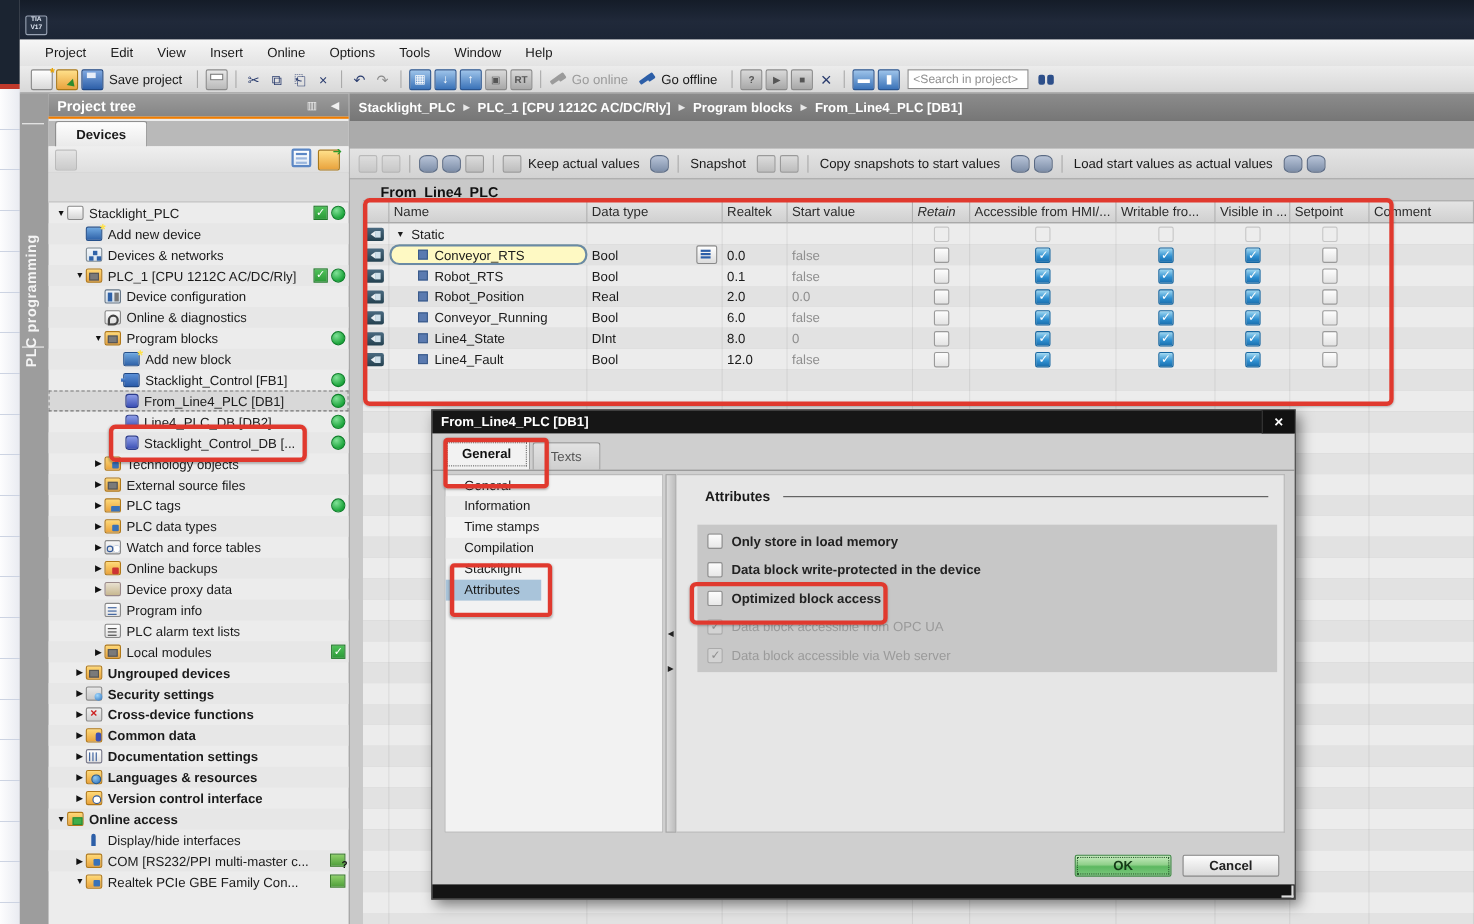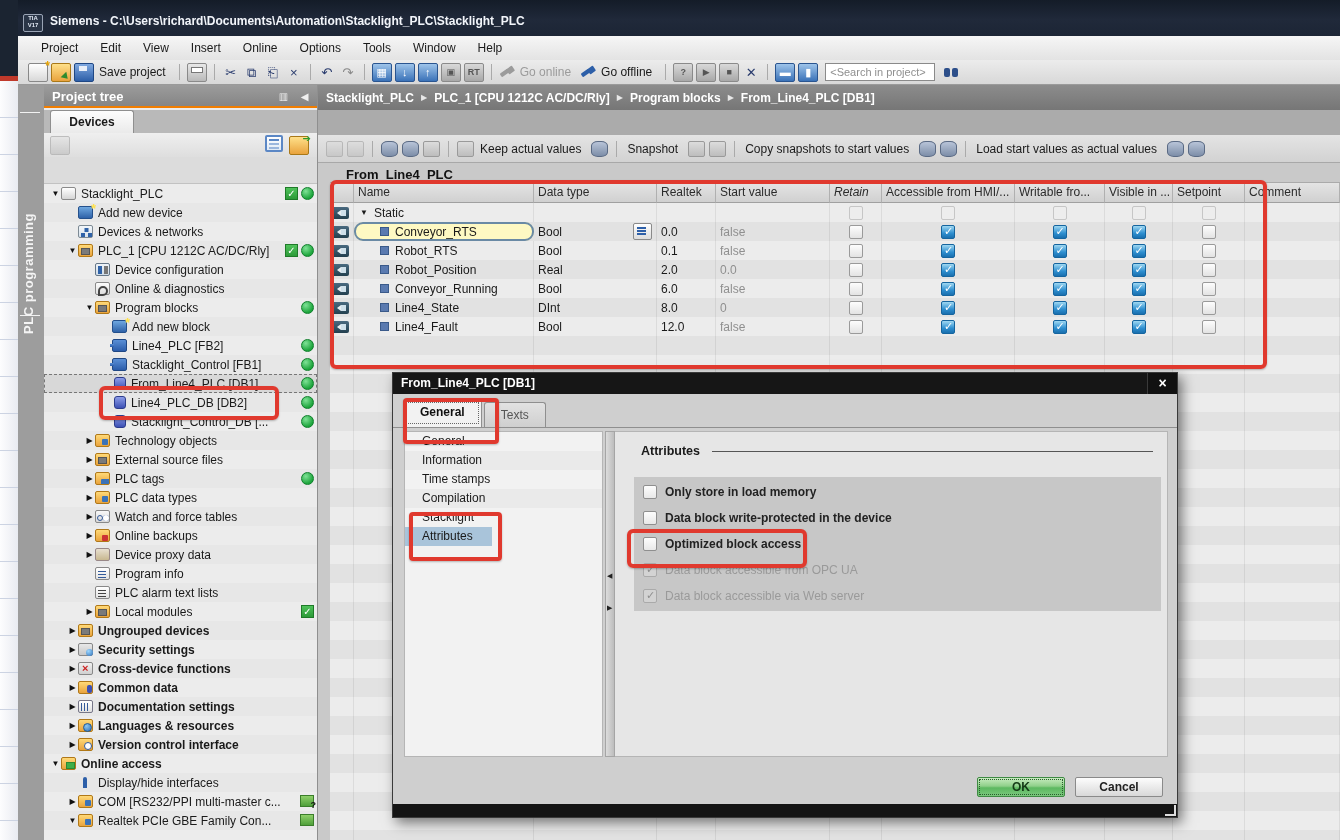--- a/index.html
+++ b/index.html
@@ -217,21 +217,20 @@
 <body>
 
 <div id="root">
 
   <div id="backdrop" class="abs">
       <div class="grid"></div>
     </div>
 
   <div id="titlebar" class="abs">
     <div id="tia-logo">TIA V17</div>
-    <div id="title-text">Siemens  -  C:\Users\richard\Documents\Automation\Stacklight_PLC\Stacklight_PLC</div>
   </div>
 
   <div id="menubar" class="abs">
       <span class="menu-item">Project</span>
       <span class="menu-item">Edit</span>
       <span class="menu-item">View</span>
       <span class="menu-item">Insert</span>
       <span class="menu-item">Online</span>
       <span class="menu-item">Options</span>
       <span class="menu-item">Tools</span>
@@ -357,29 +356,20 @@
         <div class="trow">
           <span style="width: 57px; flex: 0 0 auto;"></span>
           <span class="tarrow"></span>
           <span class="ti ico-addnew"></span>
           <span class="tlabel">Add new block</span>
         </div>
         <div class="trow">
           <span style="width: 57px; flex: 0 0 auto;"></span>
           <span class="tarrow"></span>
           <span class="ti ico-fb"></span>
-          <span class="tlabel">Line4_PLC [FB2]</span>
-          <span class="treestatus">
-            <span class="st-dot"></span>
-          </span>
-        </div>
-        <div class="trow">
-          <span style="width: 57px; flex: 0 0 auto;"></span>
-          <span class="tarrow"></span>
-          <span class="ti ico-fb"></span>
           <span class="tlabel">Stacklight_Control [FB1]</span>
           <span class="treestatus">
             <span class="st-dot"></span>
           </span>
         </div>
         <div class="trow sel">
           <span style="width: 57px; flex: 0 0 auto;"></span>
           <span class="tarrow"></span>
           <span class="ti ico-db"></span>
           <span class="tlabel">From_Line4_PLC [DB1]</span>

